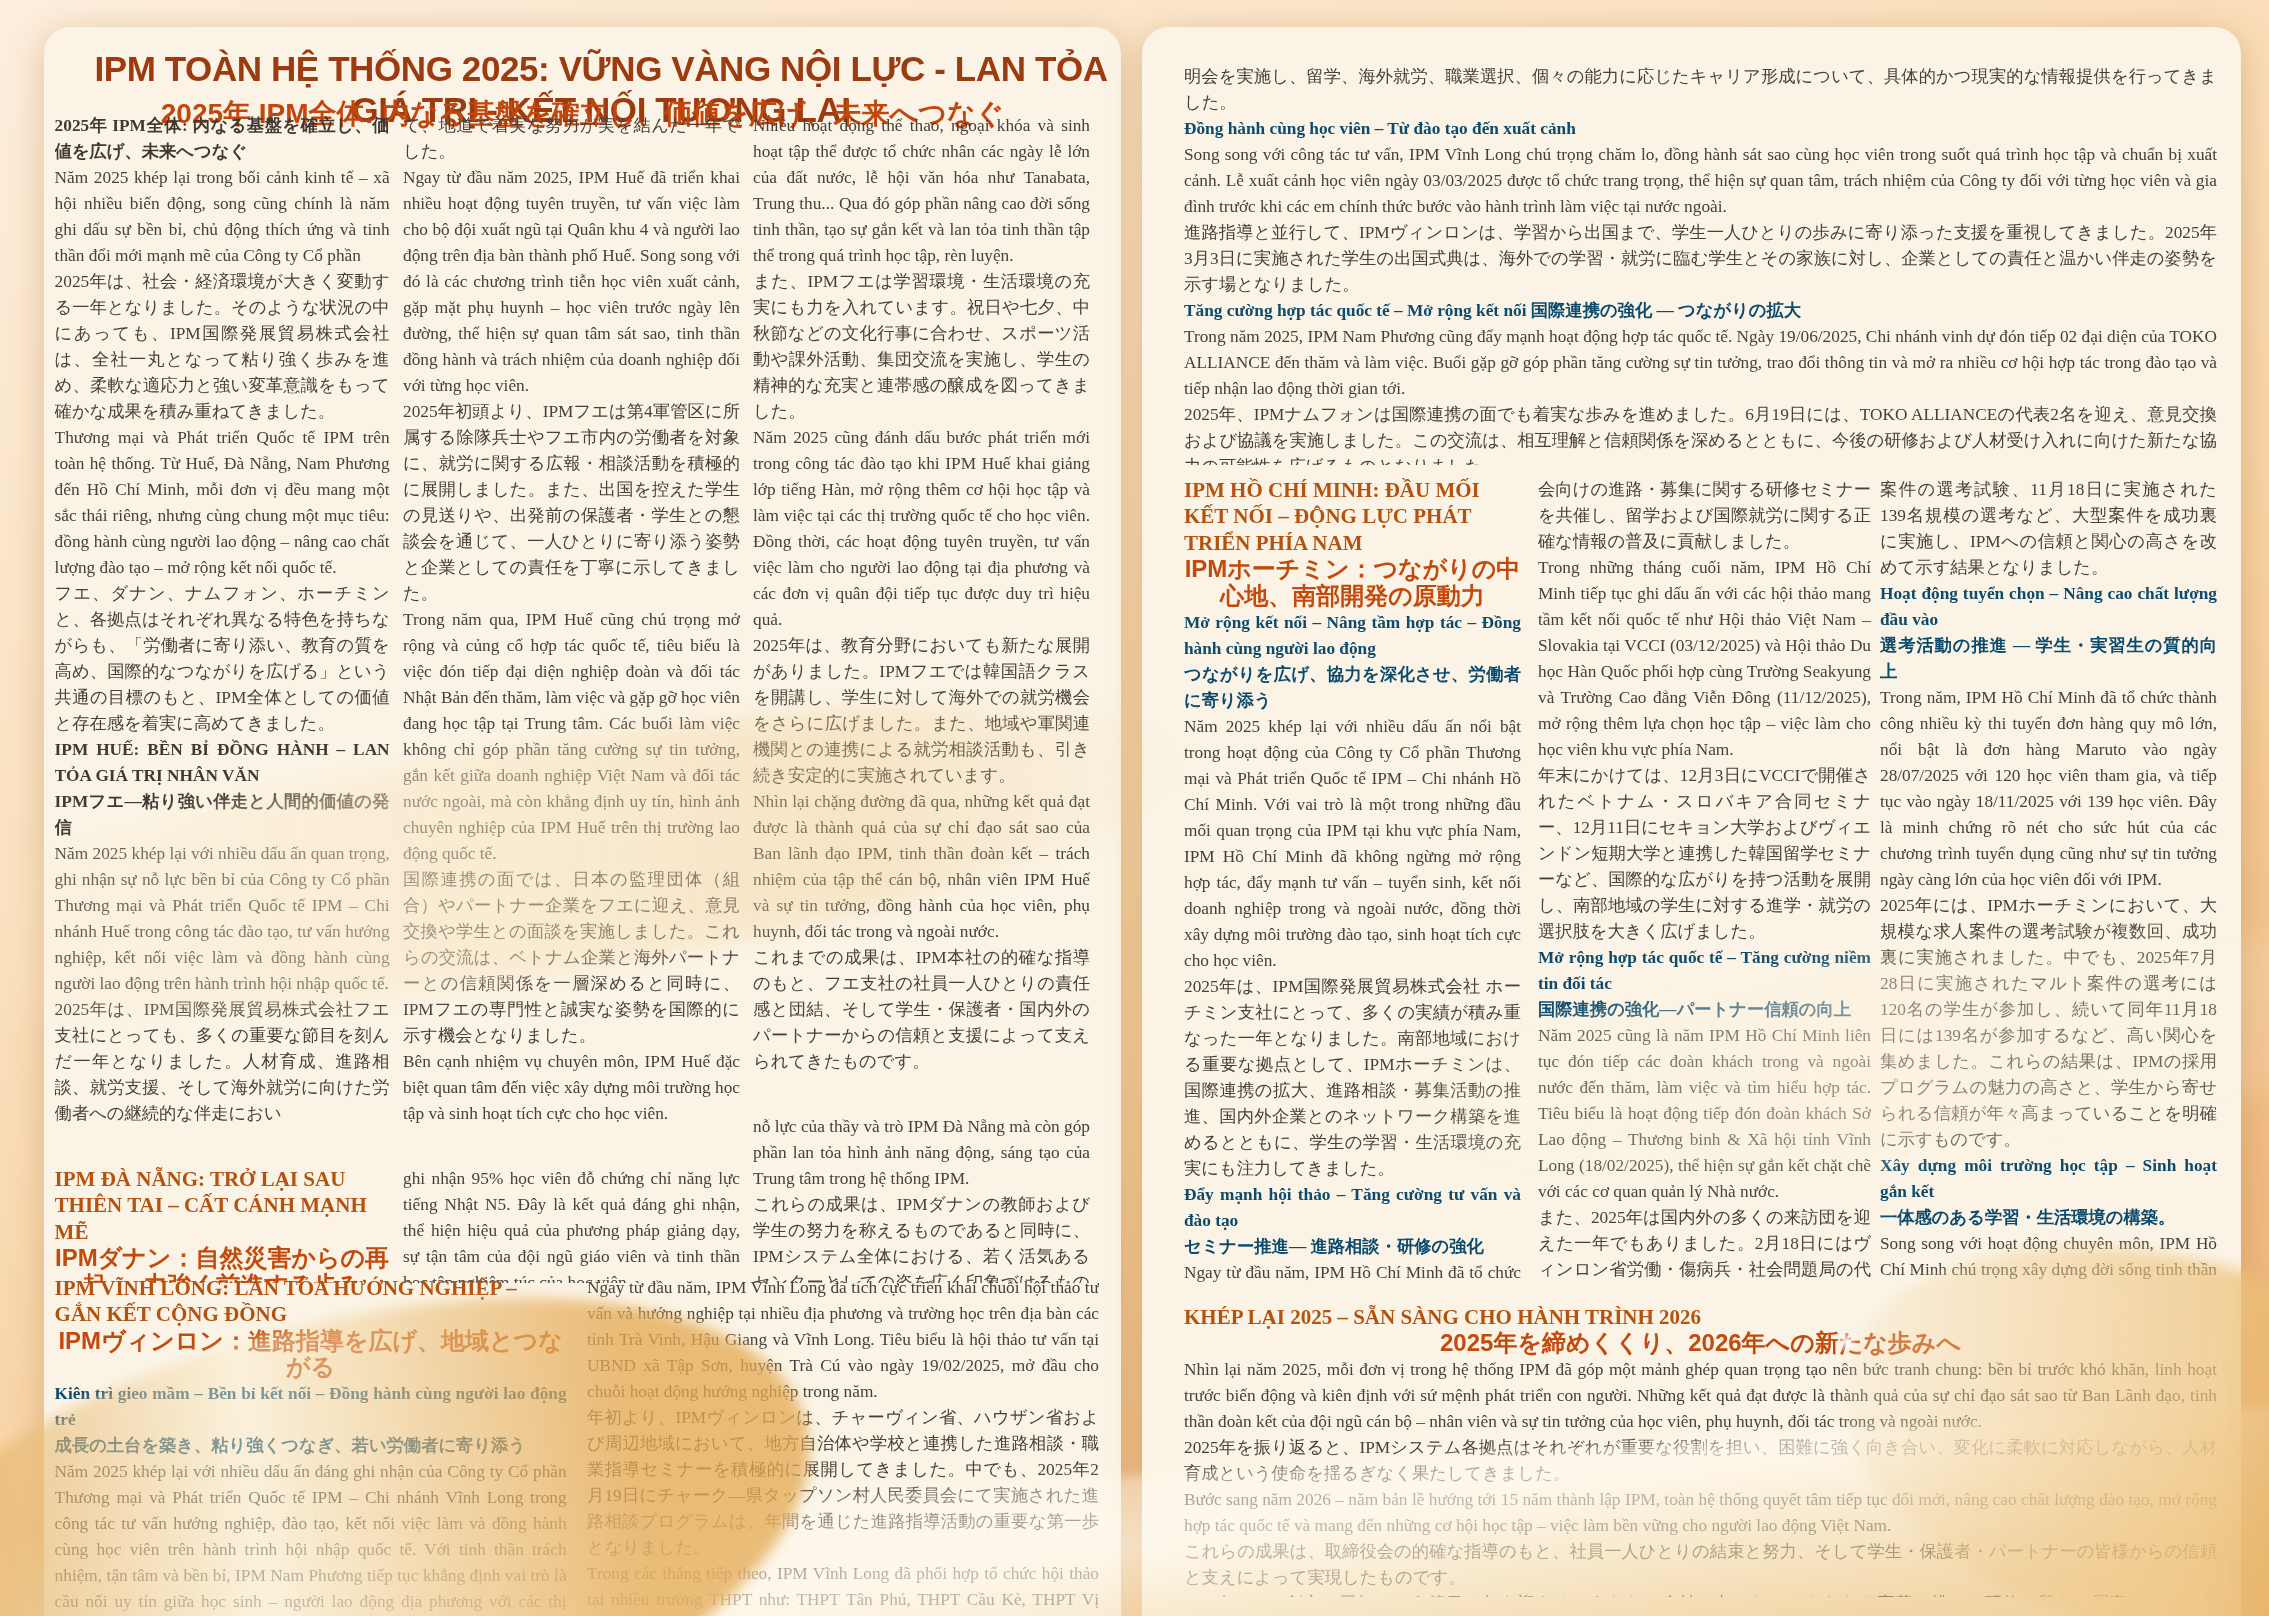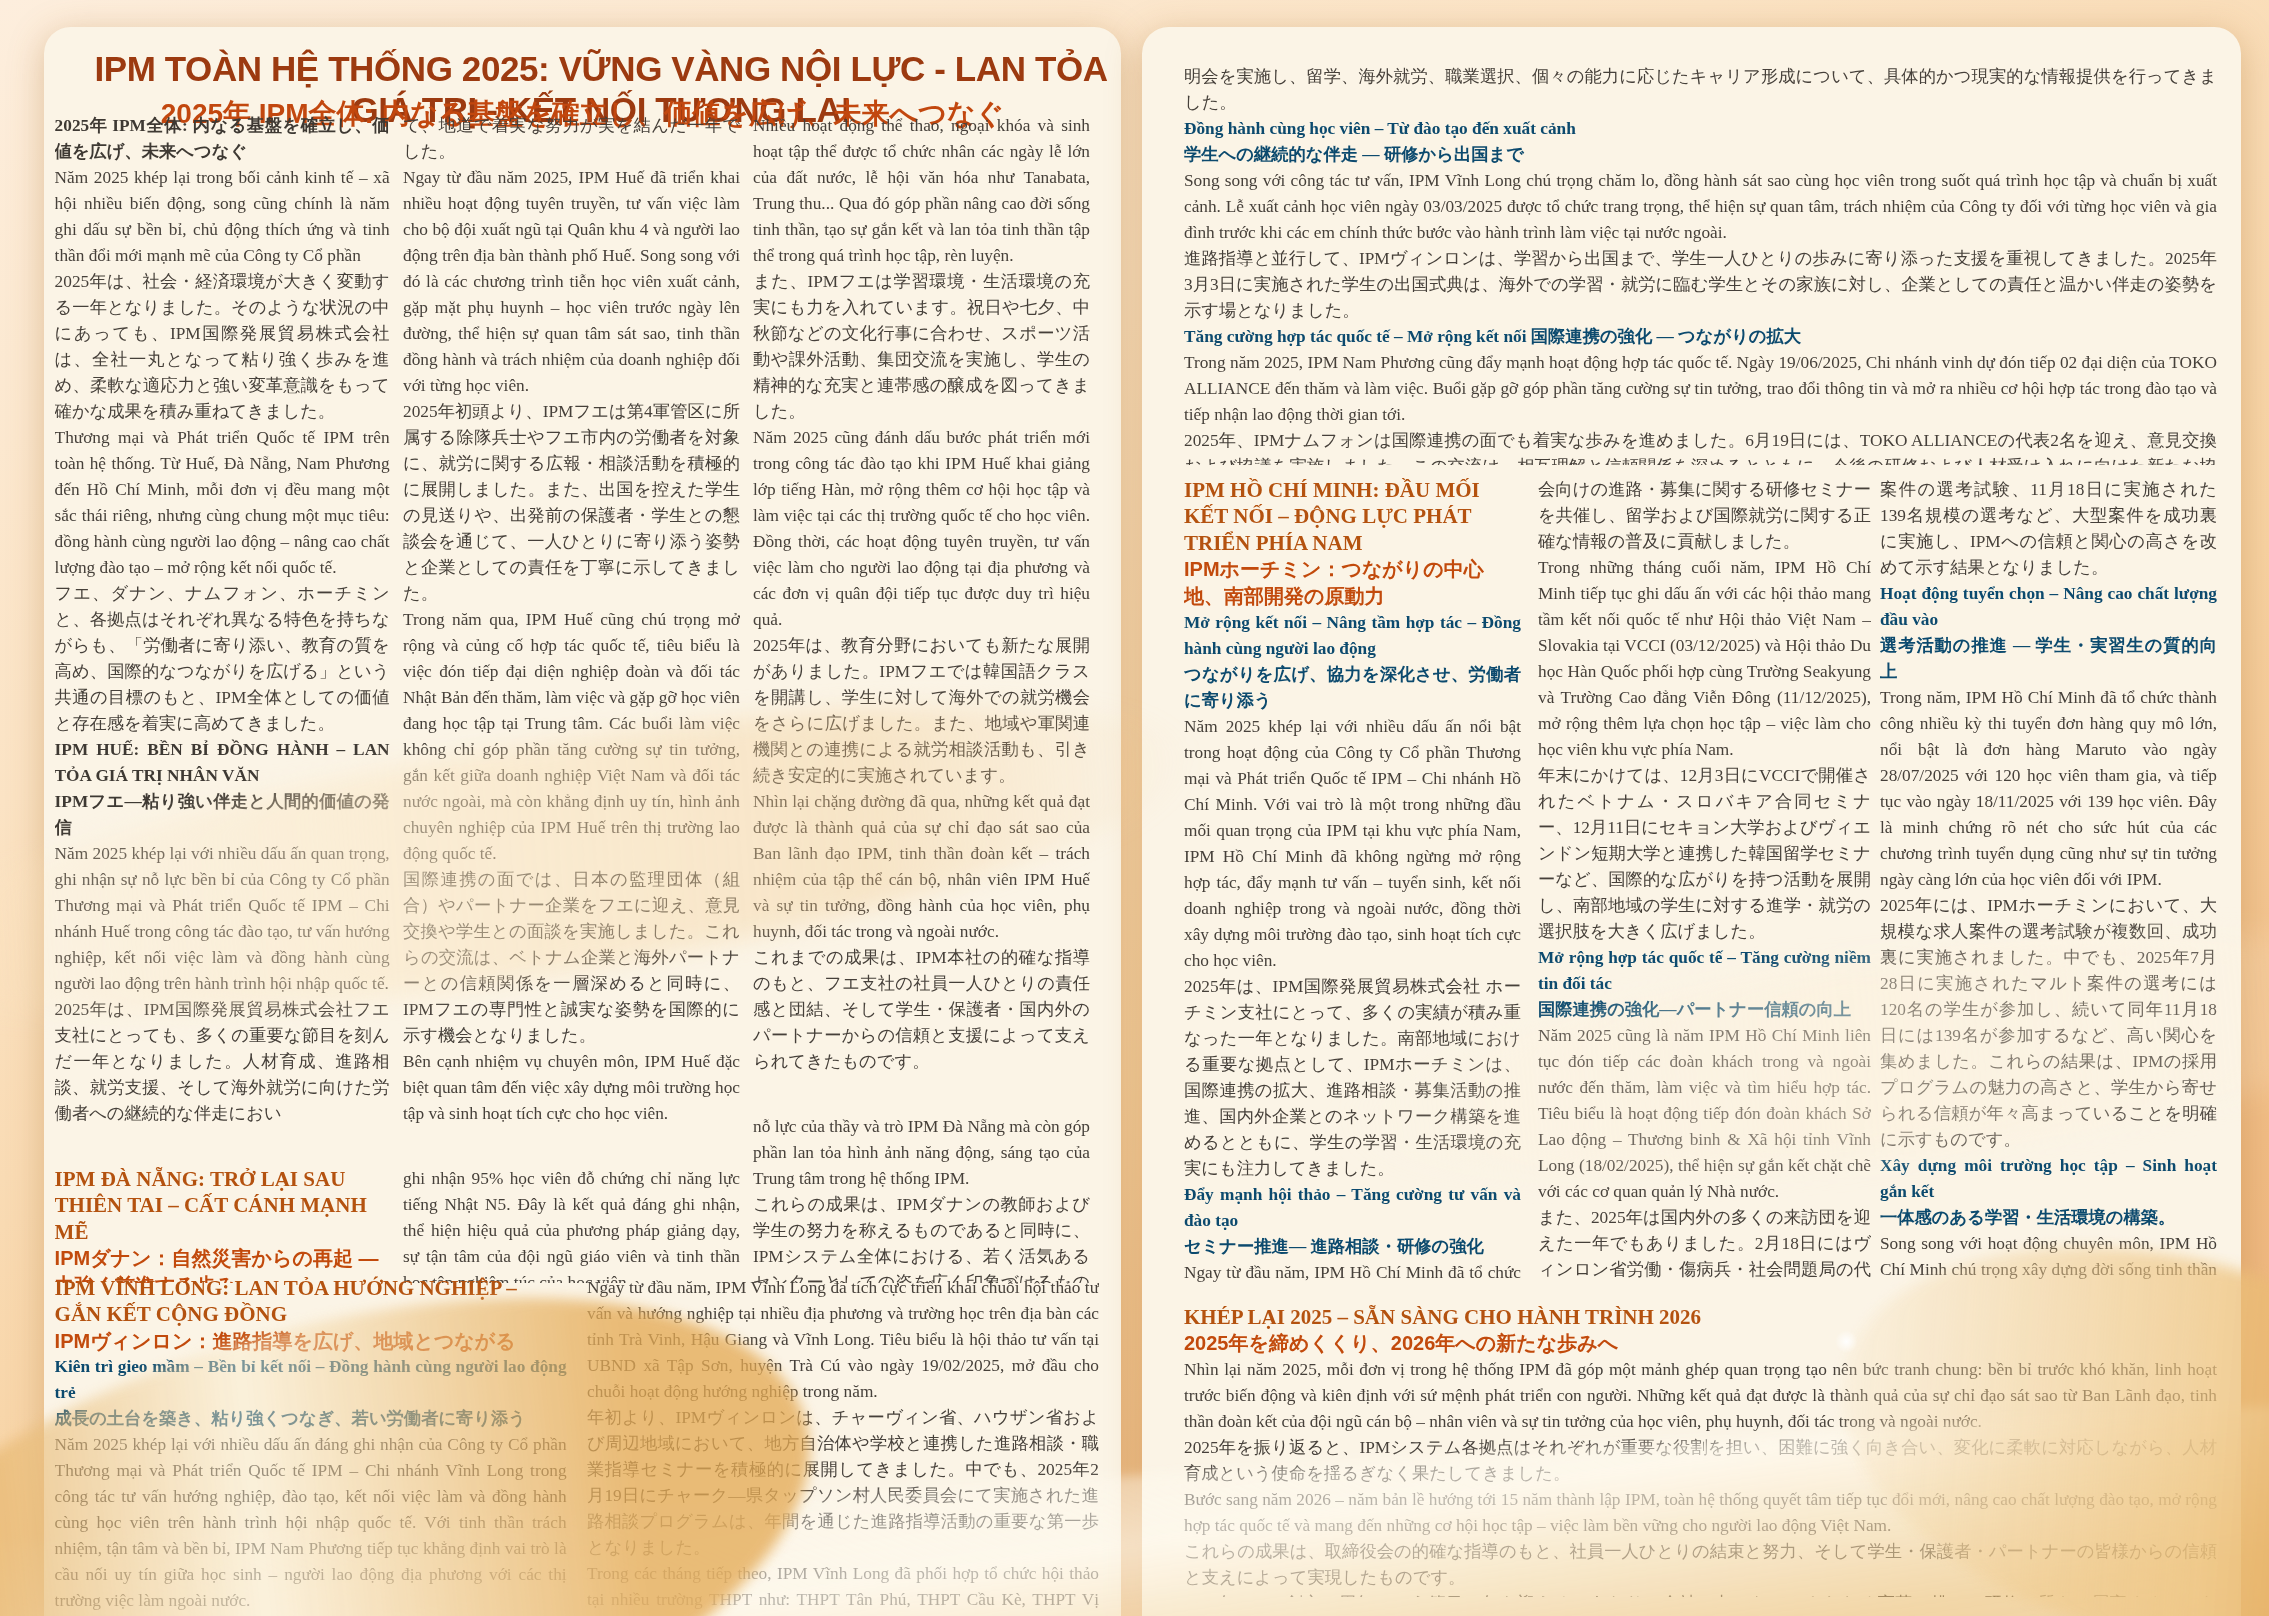--- a/index.html
+++ b/index.html
@@ -65,21 +65,21 @@
   .col{position:absolute;overflow:hidden;}
   .para{margin:0;text-align:justify;font-size:17.3px;line-height:26px;color:#46403a;
         text-justify:inter-ideograph;word-break:break-word;}
   .para.jp,.para.bjp{ text-align:justify; }
   .para.bvn,.para.bjp{font-weight:bold;color:#0c4a6e;}
   .para.dvn,.para.djp{font-weight:bold;color:#3e3933;}
   .para.hvn{
     font-weight:bold;color:#b4520f;font-size:21px;line-height:26.6px;text-align:left;
   }
   .para.hjp{
-    font-weight:bold;color:#c24a0c;font-size:20px;line-height:26.6px;text-align:left;
+    font-weight:bold;color:#c24a0c;font-size:24px;line-height:26.6px;text-align:center;
     font-family:"Liberation Sans","DejaVu Sans",sans-serif;
   }
   .para.gap{height:39px;}
 </style>
 </head>
 <body>
 
 <div class="canvas">
 
   <section class="page page-left">
@@ -133,21 +133,20 @@
         <p class="para vn">Ngay từ đầu năm, IPM Vĩnh Long đã tích cực triển khai chuỗi hội thảo tư vấn và hướng nghiệp tại nhiều địa phương và trường học trên địa bàn các tỉnh Trà Vinh, Hậu Giang và Vĩnh Long. Tiêu biểu là hội thảo tư vấn tại UBND xã Tập Sơn, huyện Trà Cú vào ngày 19/02/2025, mở đầu cho chuỗi hoạt động hướng nghiệp trong năm.</p>
         <p class="para jp">年初より、IPMヴィンロンは、チャーヴィン省、ハウザン省および周辺地域において、地方自治体や学校と連携した進路相談・職業指導セミナーを積極的に展開してきました。中でも、2025年2月19日にチャーク―県タップソン村人民委員会にて実施された進路相談プログラムは、年間を通じた進路指導活動の重要な第一歩となりました。</p>
         <p class="para vn">Trong các tháng tiếp theo, IPM Vĩnh Long đã phối hợp tổ chức hội thảo tại nhiều trường THPT như: THPT Tân Phú, THPT Cầu Kè, THPT Vị Thanh, THPT Cầu Quan, THPT Vũ Đình Liệu và THPT Phong Phú. Thông qua các buổi tư vấn trực tiếp, học sinh được cung cấp thông tin rõ ràng, thực tế về du học, xuất khẩu lao động, định hướng nghề nghiệp và lộ trình phát triển phù hợp với năng lực bản thân.</p>
       </div>
   </section>
 
   <section class="page page-right">
     <div class="col" style="left:42px;top:37px;width:1033px;height:401px;">
         <p class="para jp">明会を実施し、留学、海外就労、職業選択、個々の能力に応じたキャリア形成について、具体的かつ現実的な情報提供を行ってきました。</p>
         <p class="para bvn">Đồng hành cùng học viên – Từ đào tạo đến xuất cảnh</p>
-        <p class="para bjp">学生への継続的な伴走 ― 研修から出国まで</p>
         <p class="para vn">Song song với công tác tư vấn, IPM Vĩnh Long chú trọng chăm lo, đồng hành sát sao cùng học viên trong suốt quá trình học tập và chuẩn bị xuất cảnh. Lễ xuất cảnh học viên ngày 03/03/2025 được tổ chức trang trọng, thể hiện sự quan tâm, trách nhiệm của Công ty đối với từng học viên và gia đình trước khi các em chính thức bước vào hành trình làm việc tại nước ngoài.</p>
         <p class="para jp">進路指導と並行して、IPMヴィンロンは、学習から出国まで、学生一人ひとりの歩みに寄り添った支援を重視してきました。2025年3月3日に実施された学生の出国式典は、海外での学習・就労に臨む学生とその家族に対し、企業としての責任と温かい伴走の姿勢を示す場となりました。</p>
         <p class="para bvn">Tăng cường hợp tác quốc tế – Mở rộng kết nối 国際連携の強化 ― つながりの拡大</p>
         <p class="para vn">Trong năm 2025, IPM Nam Phương cũng đẩy mạnh hoạt động hợp tác quốc tế. Ngày 19/06/2025, Chi nhánh vinh dự đón tiếp 02 đại diện của TOKO ALLIANCE đến thăm và làm việc. Buổi gặp gỡ góp phần tăng cường sự tin tưởng, trao đổi thông tin và mở ra nhiều cơ hội hợp tác trong đào tạo và tiếp nhận lao động thời gian tới.</p>
         <p class="para jp">2025年、IPMナムフォンは国際連携の面でも着実な歩みを進めました。6月19日には、TOKO ALLIANCEの代表2名を迎え、意見交換および協議を実施しました。この交流は、相互理解と信頼関係を深めるとともに、今後の研修および人材受け入れに向けた新たな協力の可能性を広げるものとなりました。</p>
       </div>
 
     <div class="col" style="left:42px;top:450px;width:337px;height:807px;">
         <p class="para hvn">IPM HỒ CHÍ MINH: ĐẦU MỐI KẾT NỐI – ĐỘNG LỰC PHÁT TRIỂN PHÍA NAM</p>
         <p class="para hjp">IPMホーチミン：つながりの中心地、南部開発の原動力</p>

